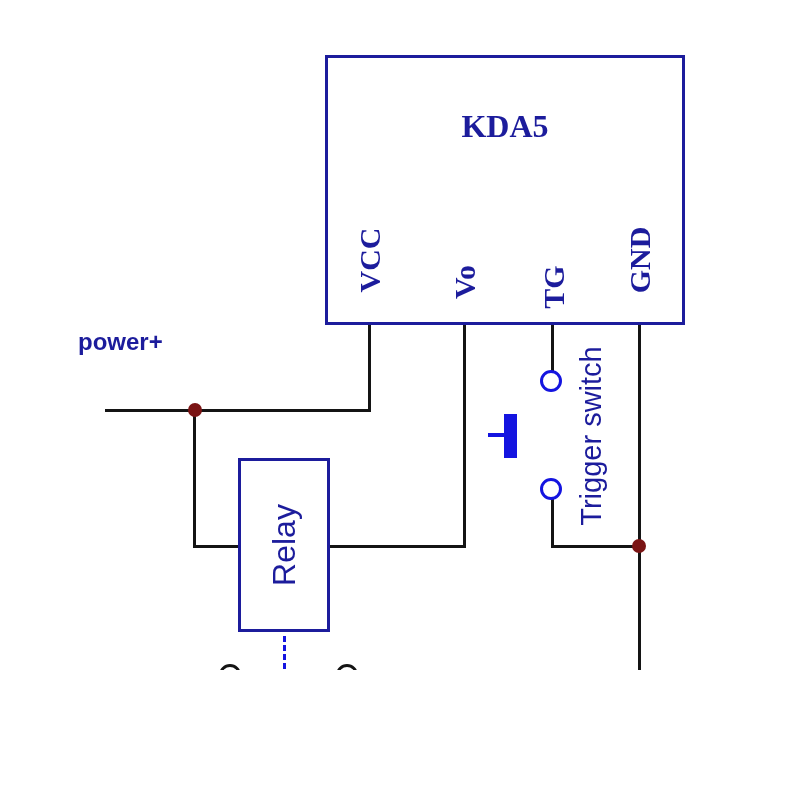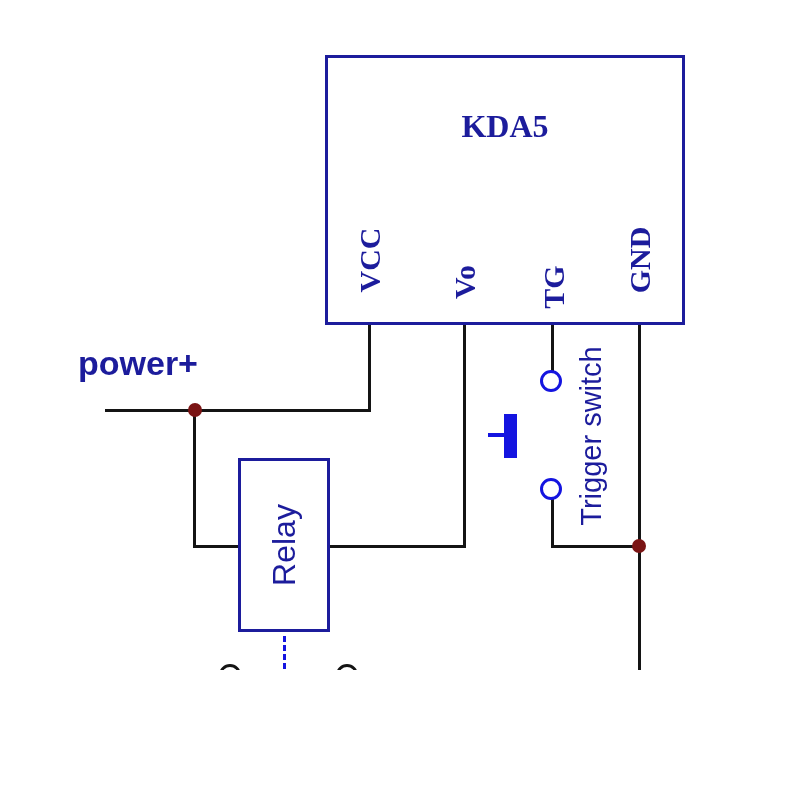--- a/index.html
+++ b/index.html
@@ -88,21 +88,21 @@
 <div class="canvas">
 
   <div class="box" style="left:325px;top:55px;width:360px;height:270px;"></div>
   <div class="label serif" style="left:325px;top:108px;width:360px;text-align:center;font-size:32px;">KDA5</div>
 
   <div class="vlabel serif" style="left:370px;top:260px;font-size:30px;">VCC</div>
   <div class="vlabel serif" style="left:465px;top:282px;font-size:30px;">Vo</div>
   <div class="vlabel serif" style="left:554px;top:287px;font-size:30px;">TG</div>
   <div class="vlabel serif" style="left:640px;top:260px;font-size:30px;">GND</div>
 
-  <div class="label sans" style="left:78px;top:344px;font-size:34px;font-weight:bold;">power+</div>
+  <div class="label sans" style="left:78px;top:328px;font-size:24px;font-weight:bold;">power+</div>
 
   <div class="wire" style="left:368px;top:325px;width:3px;height:87px;"></div>
   <div class="wire" style="left:105px;top:409px;width:266px;height:3px;"></div>
   <div class="wire" style="left:193px;top:409px;width:3px;height:139px;"></div>
   <div class="wire" style="left:193px;top:545px;width:46px;height:3px;"></div>
   <div class="wire" style="left:463px;top:325px;width:3px;height:223px;"></div>
   <div class="wire" style="left:330px;top:545px;width:136px;height:3px;"></div>
   <div class="wire" style="left:551px;top:325px;width:3px;height:48px;"></div>
   <div class="wire" style="left:551px;top:497px;width:3px;height:51px;"></div>
   <div class="wire" style="left:551px;top:545px;width:92px;height:3px;"></div>

